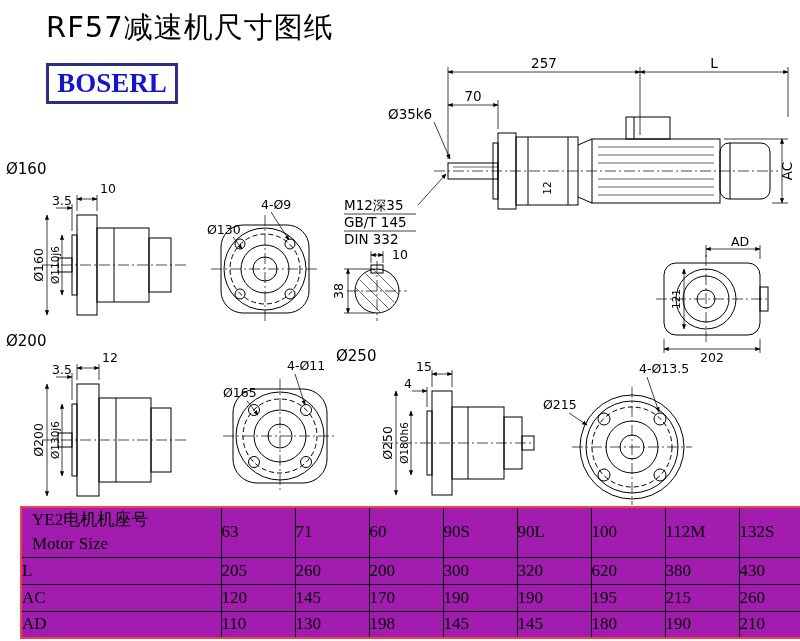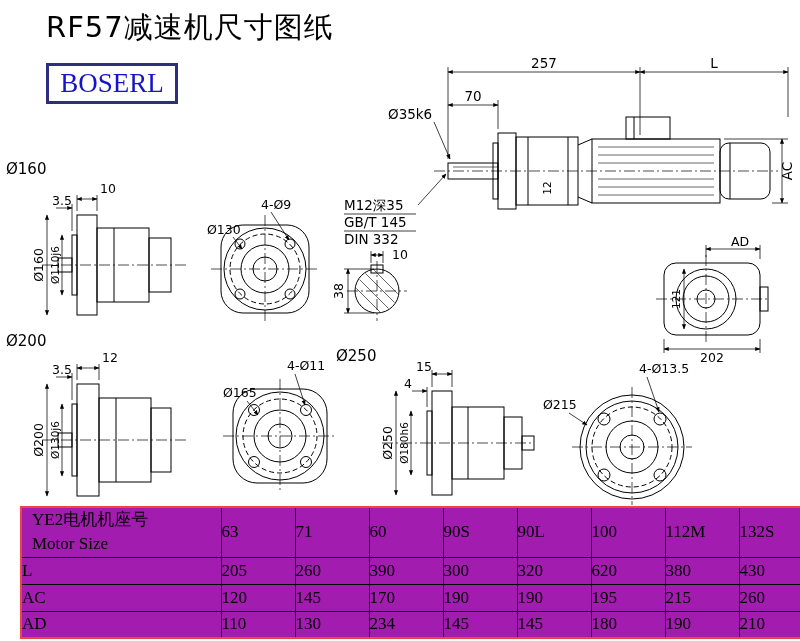--- a/index.html
+++ b/index.html
@@ -9,21 +9,21 @@
 svg.draw line,svg.draw rect,svg.draw circle,svg.draw path{stroke:#000;stroke-width:1;fill:none}
 svg.draw .ext{stroke-width:.75}
 svg.draw .dim{stroke-width:.75}
 svg.draw .cl{stroke-width:.7;stroke-dasharray:11 3 2 3}
 svg.draw .dash{stroke-dasharray:5 3}
 svg.draw .thin{stroke-width:.6}
 svg.draw text{fill:#000;stroke:none;font-family:"DejaVu Sans",sans-serif}
 .t10{font-size:10.5px}.t12{font-size:12.5px}.t13{font-size:13.5px}.t15{font-size:15px}
 #title{position:absolute;left:46px;top:8px;font-size:29px;font-weight:normal;letter-spacing:1px}
 #logo{position:absolute;left:46px;top:63px;width:132px;height:41px;border:3px solid #2e2e7e;display:flex;align-items:center;justify-content:center;background:#fff}
-#logo span{font-family:"Liberation Serif",serif;font-weight:normal;font-size:27px;color:#1414c8}
+#logo span{font-family:"Liberation Serif",serif;font-weight:bold;font-size:27px;color:#1414c8}
 #dimtable{position:absolute;left:20px;top:506px;width:792px;border-collapse:collapse;table-layout:fixed;background:#a21caf;border:2px solid #ef4444}
 #dimtable td{border:1px solid #000;text-align:left;font-family:"Liberation Serif","DejaVu Sans",serif;font-size:17px;height:27px;padding:0}
 #dimtable tr.hdr td{height:50px}
 #dimtable td.lbl{text-align:left;padding-left:10px}
 #dimtable td.lbl div{line-height:24px}
 </style>
 </head>
 <body>
 
 <svg width="0" height="0" style="position:absolute" aria-hidden="true">
@@ -342,21 +342,21 @@
     <td>90S</td>
     <td>90L</td>
     <td>100</td>
     <td>112M</td>
     <td>132S</td>
   </tr>
   <tr>
     <td>L</td>
     <td>205</td>
     <td>260</td>
-    <td>390</td>
+    <td>200</td>
     <td>300</td>
     <td>320</td>
     <td>620</td>
     <td>380</td>
     <td>430</td>
   </tr>
   <tr>
     <td>AC</td>
     <td>120</td>
     <td>145</td>
@@ -364,21 +364,21 @@
     <td>190</td>
     <td>190</td>
     <td>195</td>
     <td>215</td>
     <td>260</td>
   </tr>
   <tr>
     <td>AD</td>
     <td>110</td>
     <td>130</td>
-    <td>234</td>
+    <td>198</td>
     <td>145</td>
     <td>145</td>
     <td>180</td>
     <td>190</td>
     <td>210</td>
   </tr>
 </tbody>
   </table>
 
 </body></html>

